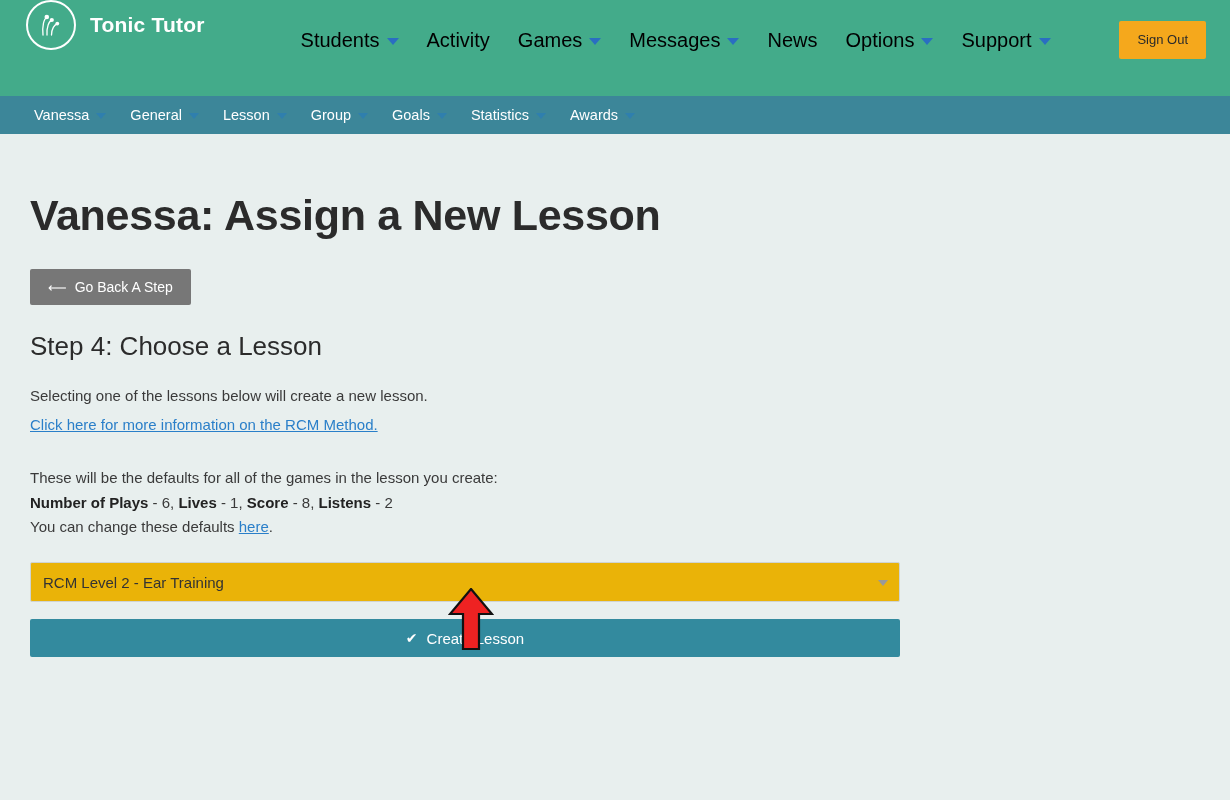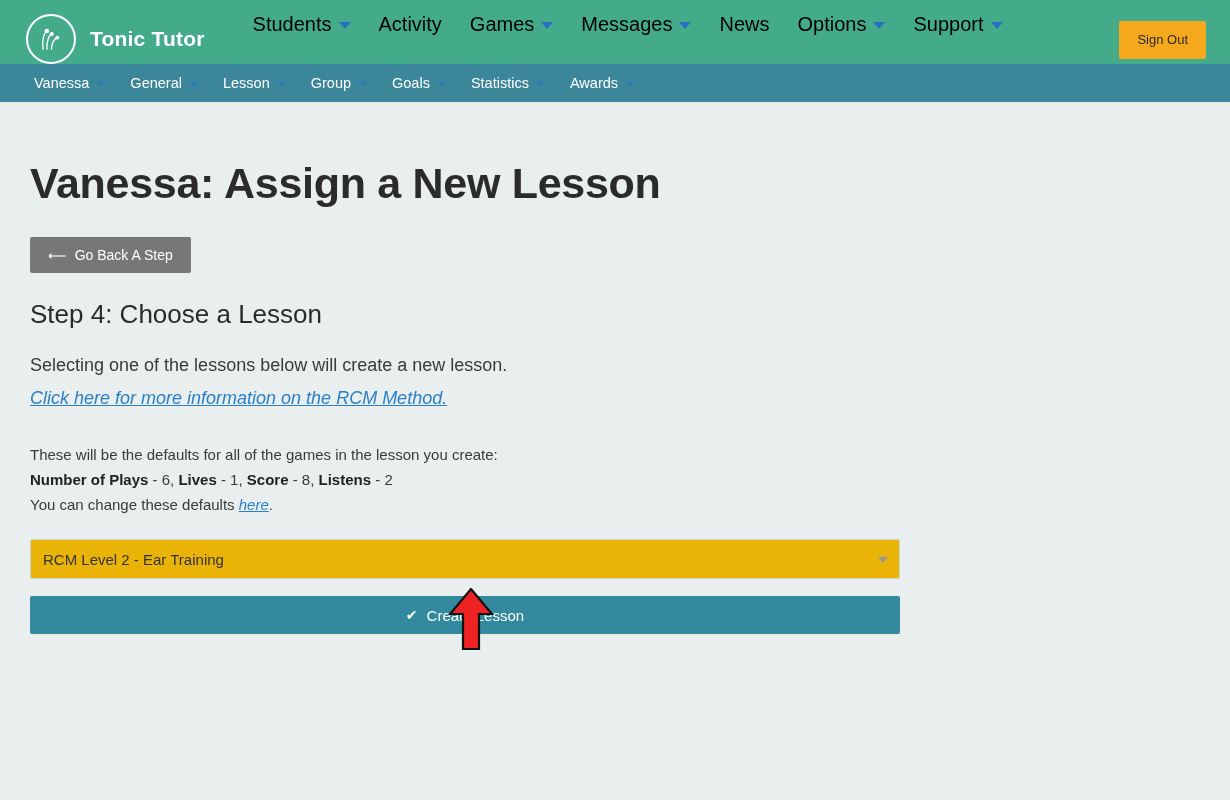--- a/index.html
+++ b/index.html
@@ -13,25 +13,26 @@
   body {
     background: #e8efee;
     font-family: "Liberation Sans", sans-serif;
     color: #333333;
     -webkit-font-smoothing: antialiased;
   }
 
   
   .topbar {
     position: relative;
-    height: 64px;
+    height: 96px;
     background: #43ab8a;
     display: flex;
-    align-items: flex-end;
+    align-items: flex-start;
     padding: 0 0 0 26px;
+    gap: 48px;
   }
   .brand {
     display: flex;
     align-items: center;
     gap: 14px;
     margin-right: 34px;
   }
   .logo-circle {
     width: 50px;
     height: 50px;
@@ -147,31 +148,30 @@
   }
   .arrow-left { font-size: 13px; line-height: 1; }
 
   .step-heading {
     margin: 26px 0 0 0;
     font-size: 26px;
     font-weight: normal;
     color: #2b2b2b;
   }
   .para {
-    font-size: 18px;
+    font-size: 15px;
     color: #3a3a3a;
     margin: 22px 0 0 0;
     line-height: 1.55;
   }
   .para.tight { margin-top: 5px; }
   .link {
     color: #2a7fc9;
     text-decoration: underline;
     cursor: pointer;
-    font-style: italic;
   }
   .defaults-block { margin-top: 30px; }
   .defaults-block .row { font-size: 15px; color: #3a3a3a; line-height: 1.65; }
   .defaults-block b { color: #222222; }
 
   .select-wrap {
     position: relative;
     width: 870px;
     margin-top: 22px;
   }

